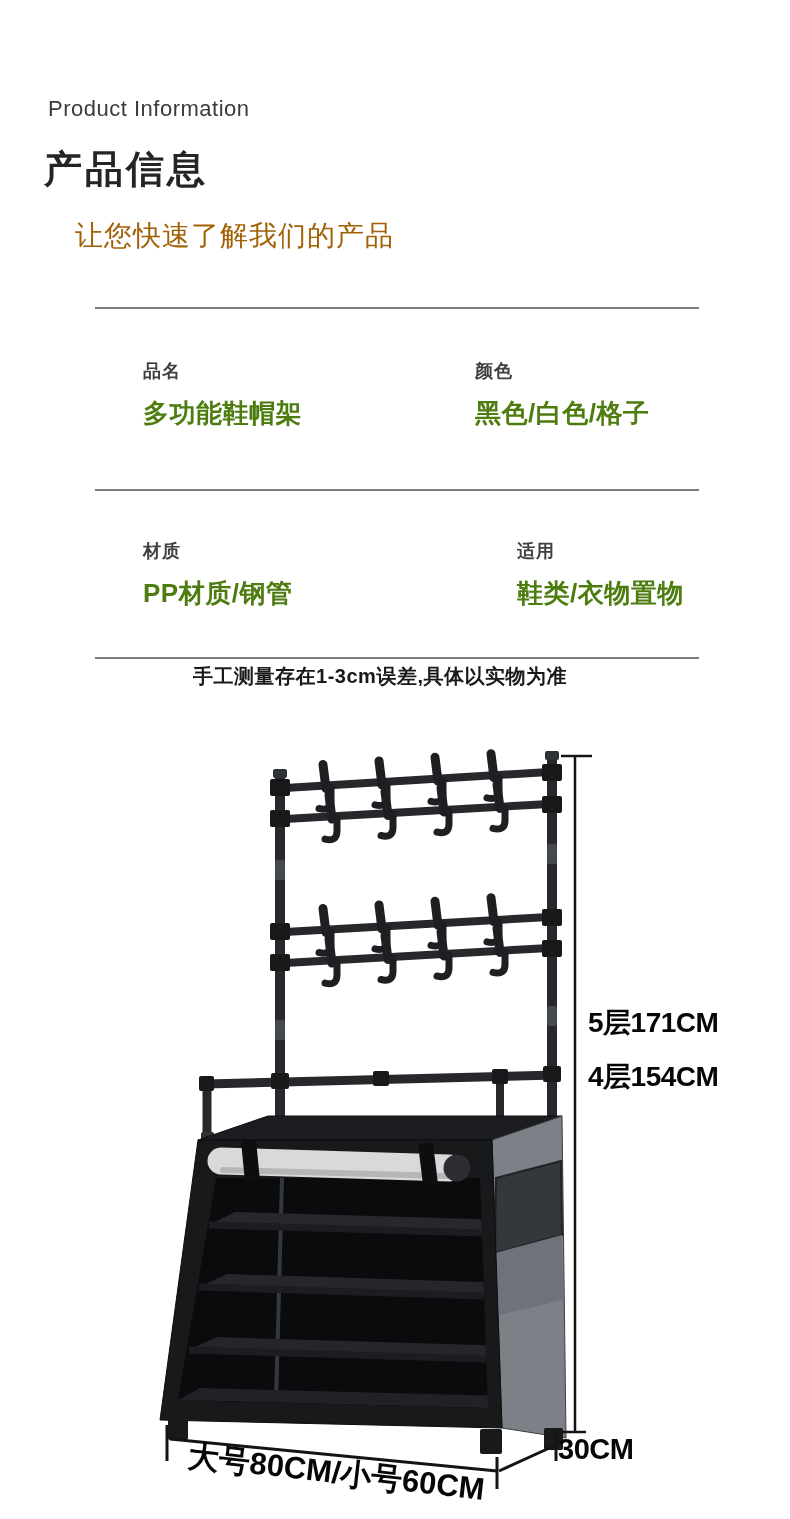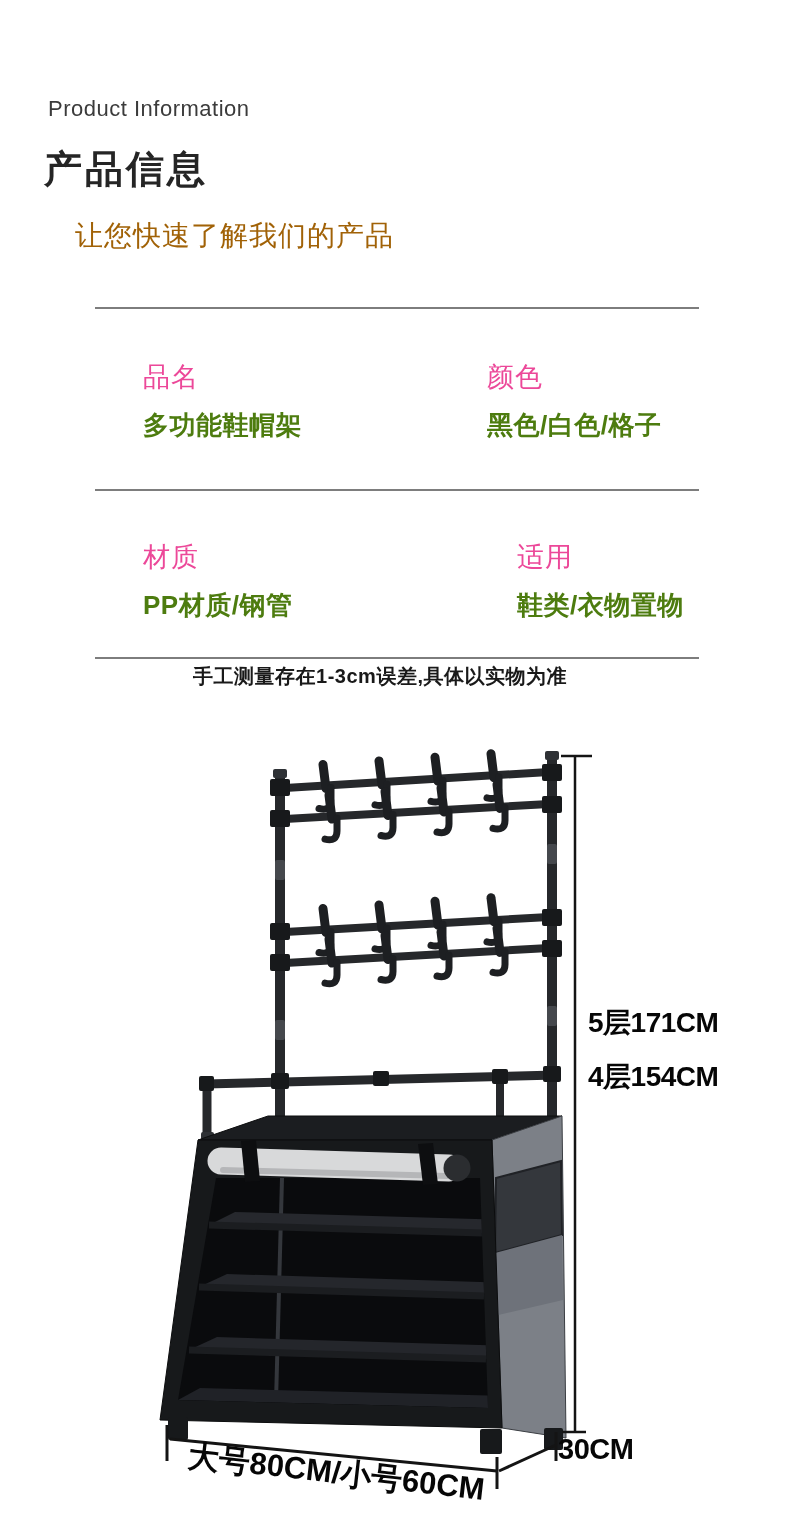--- a/index.html
+++ b/index.html
@@ -9,24 +9,24 @@
   }
   .eyebrow{position:absolute;left:48px;top:96px;font-size:22px;color:#3b3b3b;letter-spacing:0.5px;text-align:center;}
   .title{position:absolute;left:44px;top:144px;font-size:38px;font-weight:bold;color:#252525;letter-spacing:3px;}
   .subtitle{position:absolute;left:47px;top:217px;font-size:28px;color:#a16207;letter-spacing:1px;margin-left:28px;}
   .rule{position:absolute;left:95px;width:604px;height:2px;background:#7d7d7d;}
   .rule1{top:307px;}
   .rule2{top:489px;}
   .rule3{top:657px;}
   .spec-cell{position:absolute;}
   .c1{left:143px;top:359px;}
-  .c2{left:475px;top:359px;margin-left:12px;}
+  .c2{left:475px;top:359px;}
   .c3{left:143px;top:539px;}
   .c4{left:475px;top:539px;margin-left:42px;}
-  .spec-label{font-size:27px;color:#ec4899;letter-spacing:1px;}
+  .spec-label{font-size:18px;color:#404040;letter-spacing:1px;font-weight:bold;}
   .spec-value{margin-top:13px;font-size:26px;font-weight:bold;color:#4d7c0f;letter-spacing:0.5px;}
   .disclaimer{position:absolute;top:663px;left:0;width:760px;text-align:center;
     font-size:20px;font-weight:bold;color:#191919;letter-spacing:0.5px;}
   .diagram{position:absolute;left:0;top:720px;width:790px;height:799px;}
   svg text{font-family:"Liberation Sans","DejaVu Sans",sans-serif;font-weight:bold;fill:#060606;}
 </style>
 </head>
 <body>
 
 <div class="page">

